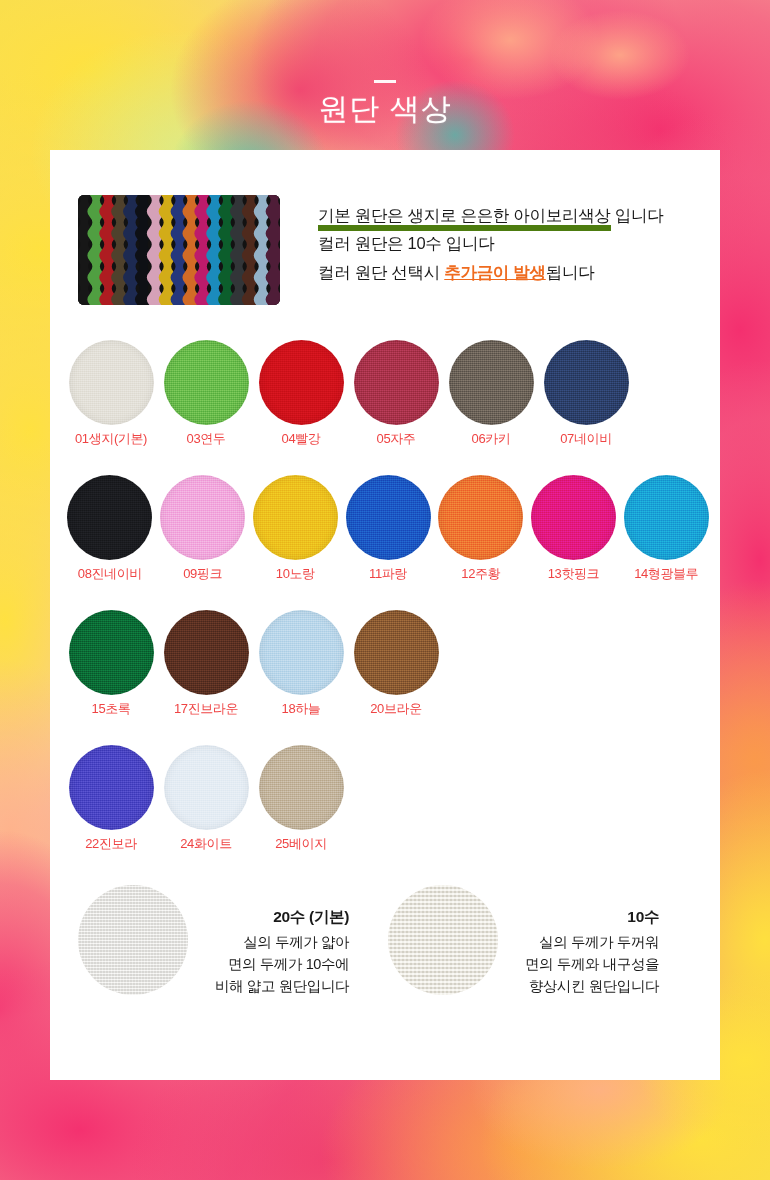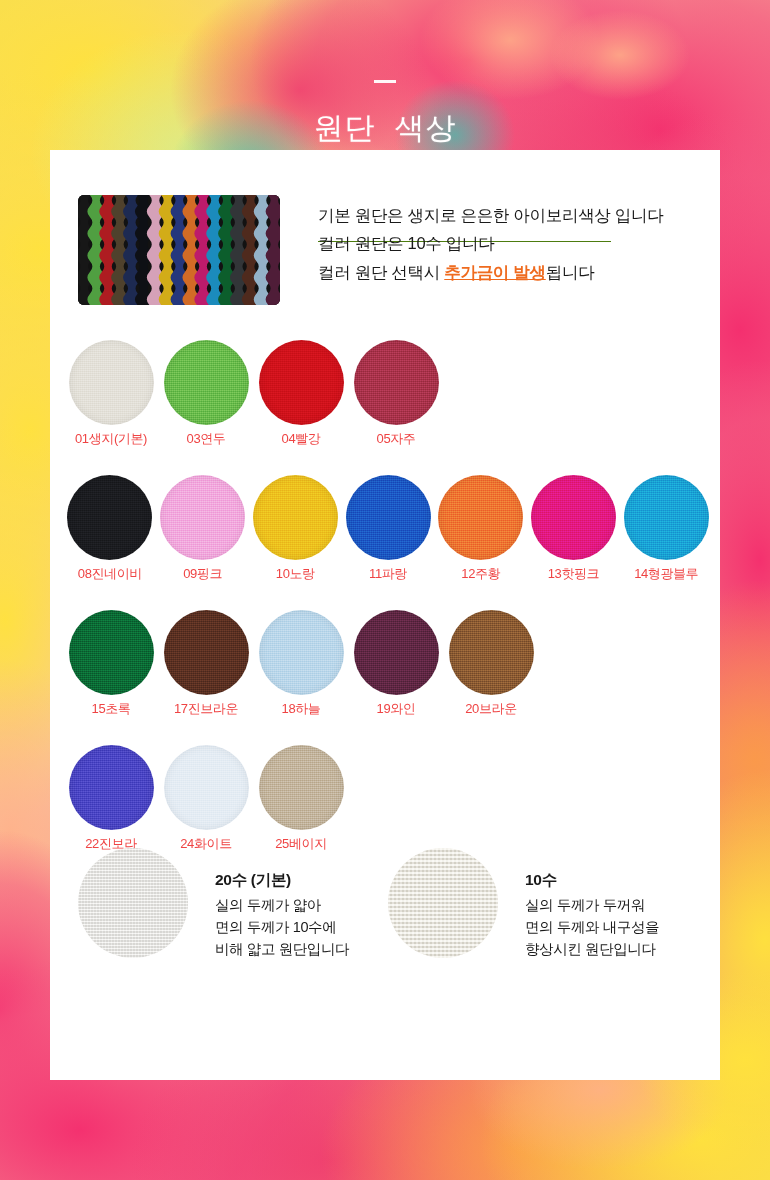--- a/index.html
+++ b/index.html
@@ -43,28 +43,27 @@
     text-align: center;
   }
   .header-rule {
     width: 22px;
     height: 3px;
     background: #ffffff;
     margin: 80px auto 0;
     opacity: .95;
   }
   .header-title {
-    margin-top: 31px;
+    margin-top: 9px;
     font-size: 30px;
     font-weight: 400;
     color: #ffffff;
     letter-spacing: 1px;
     line-height: 1.1;
     text-shadow: 0 0 2px rgba(255,255,255,.25);
-    font-family: Liberation Mono, monospace;
   }
 
   
   .card {
     position: absolute;
     left: 50px;
     top: 150px;
     width: 670px;
     height: 930px;
     background: #ffffff;
@@ -92,21 +91,21 @@
 
   .intro-text {
     margin-left: 38px;
     padding-top: 6px;
     font-size: 16.5px;
     line-height: 1.72;
     color: #1a1a1a;
     letter-spacing: -0.3px;
     white-space: nowrap;
   }
-  .intro-text .u { border-bottom: 1px solid #4d7c0f; padding-bottom: 17px; }
+  .intro-text .u { border-bottom: 6px solid #4d7c0f; padding-bottom: 1px; }
   .intro-text .hl { color: #ef6b1f; font-weight: 700; text-decoration: underline; }
 
   
   .color-grid {
     position: absolute;
     left: 14px;
     top: 190px;
     width: 648px;
   }
   .color-row {
@@ -157,23 +156,24 @@
     font-size: 13px;
     color: #ef4444;
     letter-spacing: -0.4px;
     white-space: nowrap;
   }
 
   
   .weights {
     position: absolute;
     left: 28px;
-    top: 698px;
+    top: 735px;
     width: 620px;
     display: flex;
+    text-align: right;
   }
   .weight-item {
     display: flex;
     align-items: flex-start;
     width: 325px;
   }
   .weight-disc {
     width: 110px;
     height: 110px;
     border-radius: 50%;
@@ -358,20 +358,28 @@
             <div class="disc-label">03연두</div>
           </div>
           <div class="color-cell">
             <div class="disc" style="background: rgb(208, 18, 27);"></div>
             <div class="disc-label">04빨강</div>
           </div>
           <div class="color-cell">
             <div class="disc" style="background: rgb(168, 50, 74);"></div>
             <div class="disc-label">05자주</div>
           </div>
+          <div class="color-cell">
+            <div class="disc" style="background: rgb(107, 98, 88);"></div>
+            <div class="disc-label">06카키</div>
+          </div>
+          <div class="color-cell">
+            <div class="disc" style="background: rgb(44, 63, 105);"></div>
+            <div class="disc-label">07네이비</div>
+          </div>
         </div>
         <div class="color-row">
           <div class="color-cell">
             <div class="disc" style="background: rgb(27, 28, 32);"></div>
             <div class="disc-label">08진네이비</div>
           </div>
           <div class="color-cell">
             <div class="disc light" style="background: rgb(242, 168, 221);"></div>
             <div class="disc-label">09핑크</div>
           </div>
@@ -401,24 +409,20 @@
             <div class="disc" style="background: rgb(12, 106, 53);"></div>
             <div class="disc-label">15초록</div>
           </div>
           <div class="color-cell">
             <div class="disc" style="background: rgb(90, 48, 34);"></div>
             <div class="disc-label">17진브라운</div>
           </div>
           <div class="color-cell">
             <div class="disc light" style="background: rgb(185, 214, 234);"></div>
             <div class="disc-label">18하늘</div>
-          </div>
-          <div class="color-cell">
-            <div class="disc" style="background: rgb(94, 39, 67);"></div>
-            <div class="disc-label">19와인</div>
           </div>
           <div class="color-cell">
             <div class="disc" style="background: rgb(138, 90, 50);"></div>
             <div class="disc-label">20브라운</div>
           </div>
         </div>
         <div class="color-row">
           <div class="color-cell">
             <div class="disc" style="background: rgb(74, 69, 196);"></div>
             <div class="disc-label">22진보라</div>

